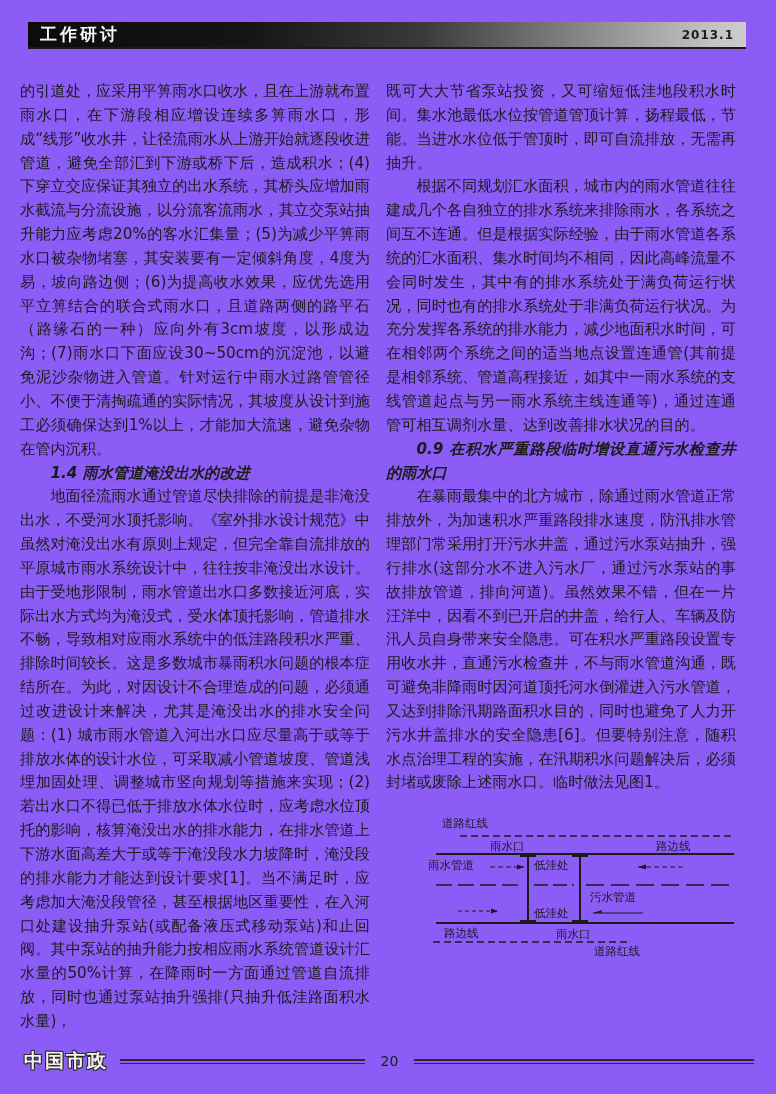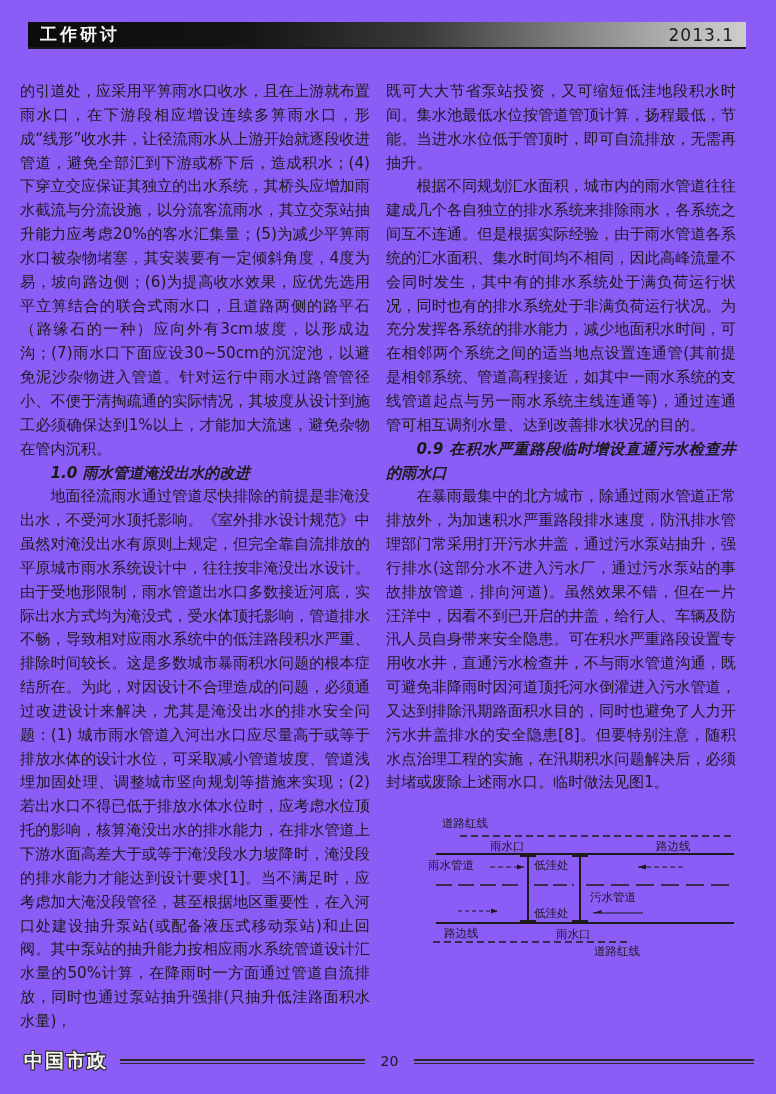--- a/index.html
+++ b/index.html
@@ -13,21 +13,21 @@
   }
   
   .header-bar {
     position:absolute; left:28px; top:22px; width:718px; height:27px;
     background:linear-gradient(90deg,#0c0c0c 0%,#141414 30%,#3a3a3a 55%,#8a8a8a 78%,#c2c2c2 95%,#cdcdcd 100%);
     display:flex; align-items:center; justify-content:space-between;
     padding:0 12px;
     border-bottom:2px solid #1a1a1a;
   }
   .header-title { color:#f6f6f6; font-weight:bold; font-size:17px; letter-spacing:3px; }
-  .header-issue { color:#1c1c1c; font-weight:normal; font-size:17px; letter-spacing:1px; }
+  .header-issue { color:#1c1c1c; font-weight:bold; font-size:12px; letter-spacing:1px; }
 
   
   .columns {
     position:absolute; left:20px; top:80px; width:716px;
     display:flex; gap:16px;
   }
   .col { width:350px; font-size:15.2px; line-height:23.85px; text-align:justify; }
   .para { text-indent:2em; }
   .para.cont { text-indent:0; }
   .heading { font-style:italic; font-weight:600; text-indent:2em; }
@@ -60,29 +60,29 @@
 
   <div class="header-bar">
     <span class="header-title">工作研讨</span>
     <span class="header-issue">2013.1</span>
   </div>
 
   <div class="columns">
 
     <div class="col">
       <div class="para cont">的引道处，应采用平箅雨水口收水，且在上游就布置雨水口，在下游段相应增设连续多箅雨水口，形成“线形”收水井，让径流雨水从上游开始就逐段收进管道，避免全部汇到下游或桥下后，造成积水；(4)下穿立交应保证其独立的出水系统，其桥头应增加雨水截流与分流设施，以分流客流雨水，其立交泵站抽升能力应考虑20%的客水汇集量；(5)为减少平箅雨水口被杂物堵塞，其安装要有一定倾斜角度，4度为易，坡向路边侧；(6)为提高收水效果，应优先选用平立箅结合的联合式雨水口，且道路两侧的路平石（路缘石的一种）应向外有3cm坡度，以形成边沟；(7)雨水口下面应设30~50cm的沉淀池，以避免泥沙杂物进入管道。针对运行中雨水过路管管径小、不便于清掏疏通的实际情况，其坡度从设计到施工必须确保达到1%以上，才能加大流速，避免杂物在管内沉积。</div>
-      <div class="heading">1.0  雨水管道淹没出水的改进</div>
+      <div class="heading">1.4  雨水管道淹没出水的改进</div>
       <div class="para">地面径流雨水通过管道尽快排除的前提是非淹没出水，不受河水顶托影响。《室外排水设计规范》中虽然对淹没出水有原则上规定，但完全靠自流排放的平原城市雨水系统设计中，往往按非淹没出水设计。由于受地形限制，雨水管道出水口多数接近河底，实际出水方式均为淹没式，受水体顶托影响，管道排水不畅，导致相对应雨水系统中的低洼路段积水严重、排除时间较长。这是多数城市暴雨积水问题的根本症结所在。为此，对因设计不合理造成的问题，必须通过改进设计来解决，尤其是淹没出水的排水安全问题：(1) 城市雨水管道入河出水口应尽量高于或等于排放水体的设计水位，可采取减小管道坡度、管道浅埋加固处理、调整城市竖向规划等措施来实现；(2) 若出水口不得已低于排放水体水位时，应考虑水位顶托的影响，核算淹没出水的排水能力，在排水管道上下游水面高差大于或等于淹没段水力坡降时，淹没段的排水能力才能达到设计要求[1]。当不满足时，应考虑加大淹没段管径，甚至根据地区重要性，在入河口处建设抽升泵站(或配备液压式移动泵站)和止回阀。其中泵站的抽升能力按相应雨水系统管道设计汇水量的50%计算，在降雨时一方面通过管道自流排放，同时也通过泵站抽升强排(只抽升低洼路面积水水量)，</div>
     </div>
 
     <div class="col">
       <div class="para cont">既可大大节省泵站投资，又可缩短低洼地段积水时间。集水池最低水位按管道管顶计算，扬程最低，节能。当进水水位低于管顶时，即可自流排放，无需再抽升。</div>
       <div class="para">根据不同规划汇水面积，城市内的雨水管道往往建成几个各自独立的排水系统来排除雨水，各系统之间互不连通。但是根据实际经验，由于雨水管道各系统的汇水面积、集水时间均不相同，因此高峰流量不会同时发生，其中有的排水系统处于满负荷运行状况，同时也有的排水系统处于非满负荷运行状况。为充分发挥各系统的排水能力，减少地面积水时间，可在相邻两个系统之间的适当地点设置连通管(其前提是相邻系统、管道高程接近，如其中一雨水系统的支线管道起点与另一雨水系统主线连通等)，通过连通管可相互调剂水量、达到改善排水状况的目的。</div>
       <div class="heading">0.9  在积水严重路段临时增设直通污水检查井的雨水口</div>
-      <div class="para">在暴雨最集中的北方城市，除通过雨水管道正常排放外，为加速积水严重路段排水速度，防汛排水管理部门常采用打开污水井盖，通过污水泵站抽升，强行排水(这部分水不进入污水厂，通过污水泵站的事故排放管道，排向河道)。虽然效果不错，但在一片汪洋中，因看不到已开启的井盖，给行人、车辆及防汛人员自身带来安全隐患。可在积水严重路段设置专用收水井，直通污水检查井，不与雨水管道沟通，既可避免非降雨时因河道顶托河水倒灌进入污水管道，又达到排除汛期路面积水目的，同时也避免了人力开污水井盖排水的安全隐患[8]。但要特别注意，随积水点治理工程的实施，在汛期积水问题解决后，必须封堵或废除上述雨水口。临时做法见图1。</div>
+      <div class="para">在暴雨最集中的北方城市，除通过雨水管道正常排放外，为加速积水严重路段排水速度，防汛排水管理部门常采用打开污水井盖，通过污水泵站抽升，强行排水(这部分水不进入污水厂，通过污水泵站的事故排放管道，排向河道)。虽然效果不错，但在一片汪洋中，因看不到已开启的井盖，给行人、车辆及防汛人员自身带来安全隐患。可在积水严重路段设置专用收水井，直通污水检查井，不与雨水管道沟通，既可避免非降雨时因河道顶托河水倒灌进入污水管道，又达到排除汛期路面积水目的，同时也避免了人力开污水井盖排水的安全隐患[6]。但要特别注意，随积水点治理工程的实施，在汛期积水问题解决后，必须封堵或废除上述雨水口。临时做法见图1。</div>
 
       <div class="figure">
         <svg width="310" height="142" viewBox="0 0 310 142">
 
           <text x="14" y="12">道路红线</text>
           <line x1="32" y1="21" x2="306" y2="21" stroke="#1b1b1b" stroke-width="1.4" stroke-dasharray="7 4"></line>
 
           <text x="62" y="35">雨水口</text>
           <text x="228" y="35">路边线</text>
 

